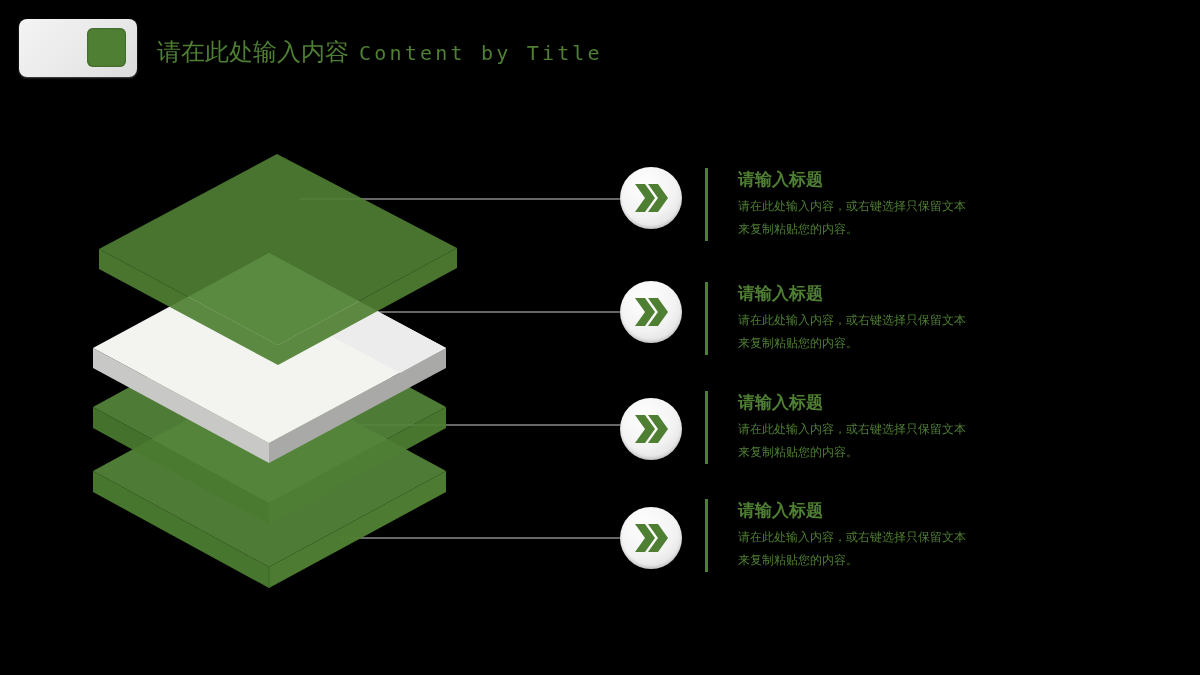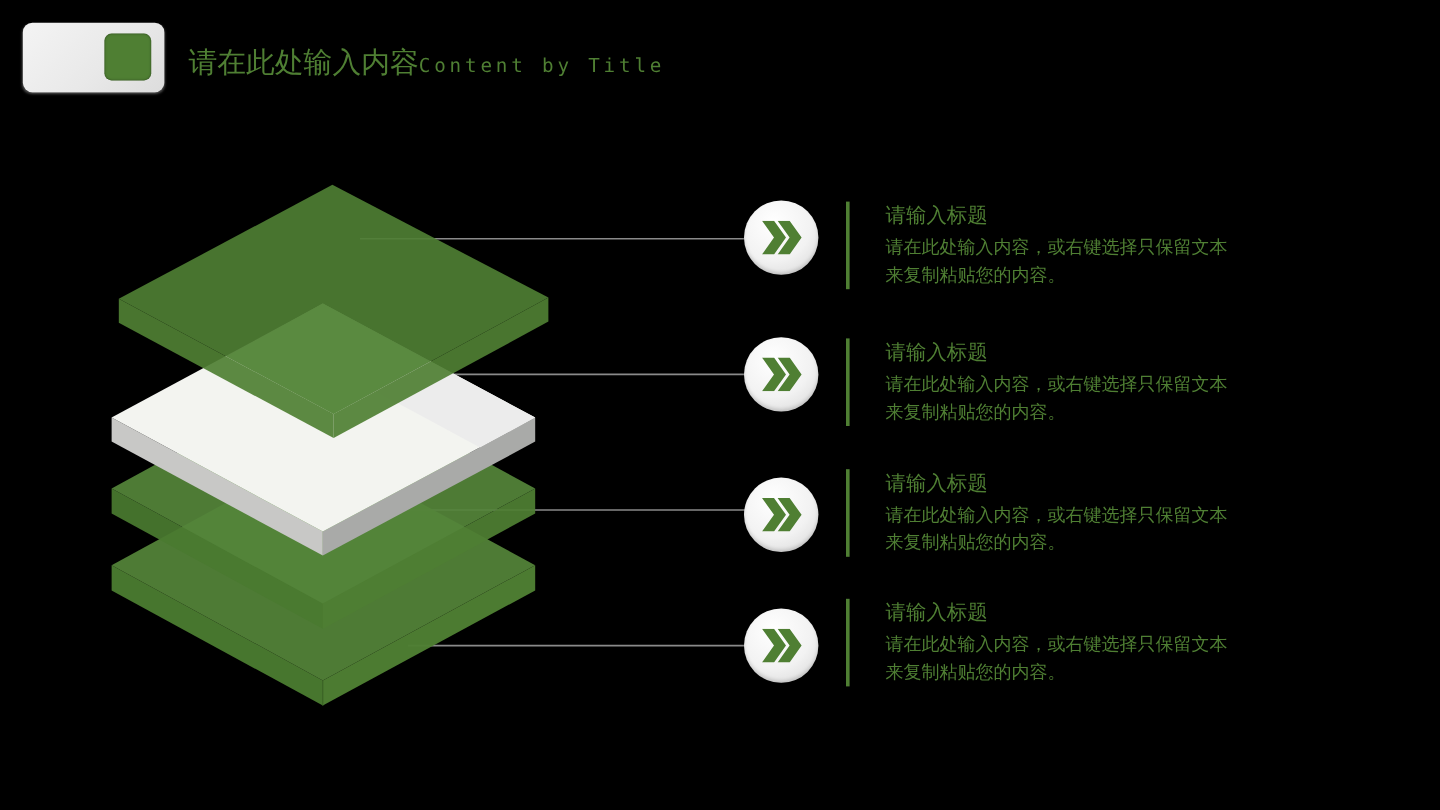--- a/index.html
+++ b/index.html
@@ -3,30 +3,30 @@
 <meta charset="utf-8">
 <style>
   html,body{margin:0;padding:0;background:#000;}
   body{width:1200px;height:675px;position:relative;overflow:hidden;font-family:"DejaVu Sans",sans-serif;}
   .logo-box{position:absolute;left:19px;top:19px;width:118px;height:58px;border-radius:8px;
     background:linear-gradient(135deg,#f4f4f4 0%,#e8e8e8 60%,#dcdcdc 100%);box-shadow:0 1px 2px rgba(255,255,255,0.3);}
   .logo-inner{position:absolute;left:68px;top:9px;width:39px;height:39px;border-radius:6px;background:#4f7f33;
     box-shadow:inset 0 0 2px rgba(0,0,0,0.5);}
   .title{position:absolute;left:157px;top:36px;color:#4f7f33;font-size:24px;line-height:32px;white-space:nowrap;}
   .title .cn{font-size:24px;}
-  .title .en{font-size:16px;letter-spacing:3.2px;font-family:"DejaVu Sans Mono",monospace;}
+  .title .en{font-size:20px;letter-spacing:3.2px;margin-left:10px;font-family:"DejaVu Sans Mono",monospace;}
   svg.stack{position:absolute;left:0;top:0;}
   .item{position:absolute;left:0;width:1200px;}
   .circle{position:absolute;left:620px;width:62px;height:62px;border-radius:50%;
     background:radial-gradient(circle at 40% 30%,#ffffff 0%,#f2f2f2 55%,#d4d4d4 100%);
     box-shadow:0 2px 2px rgba(0,0,0,0.5),inset 0 -2px 3px rgba(0,0,0,0.15);}
   .circle svg{position:absolute;left:15px;top:17px;}
   .vbar{position:absolute;left:705px;width:3px;background:#4f7f33;}
-  .item-title{position:absolute;left:738px;font-size:17px;font-weight:normal;color:#4f7f33;white-space:nowrap;}
-  .item-desc{position:absolute;left:738px;font-size:15px;line-height:23px;color:#4f7f33;width:300px;}
+  .item-title{position:absolute;left:738px;font-size:17px;font-weight:bold;color:#4f7f33;white-space:nowrap;}
+  .item-desc{position:absolute;left:738px;font-size:12px;line-height:23px;color:#4f7f33;width:300px;}
 </style>
 </head>
 <body>
 
 <div class="logo-box">
   <div class="logo-inner"></div>
 </div>
 <div class="title">
   <span class="cn">请在此处输入内容</span><span class="en">Content by Title</span>
 </div>

